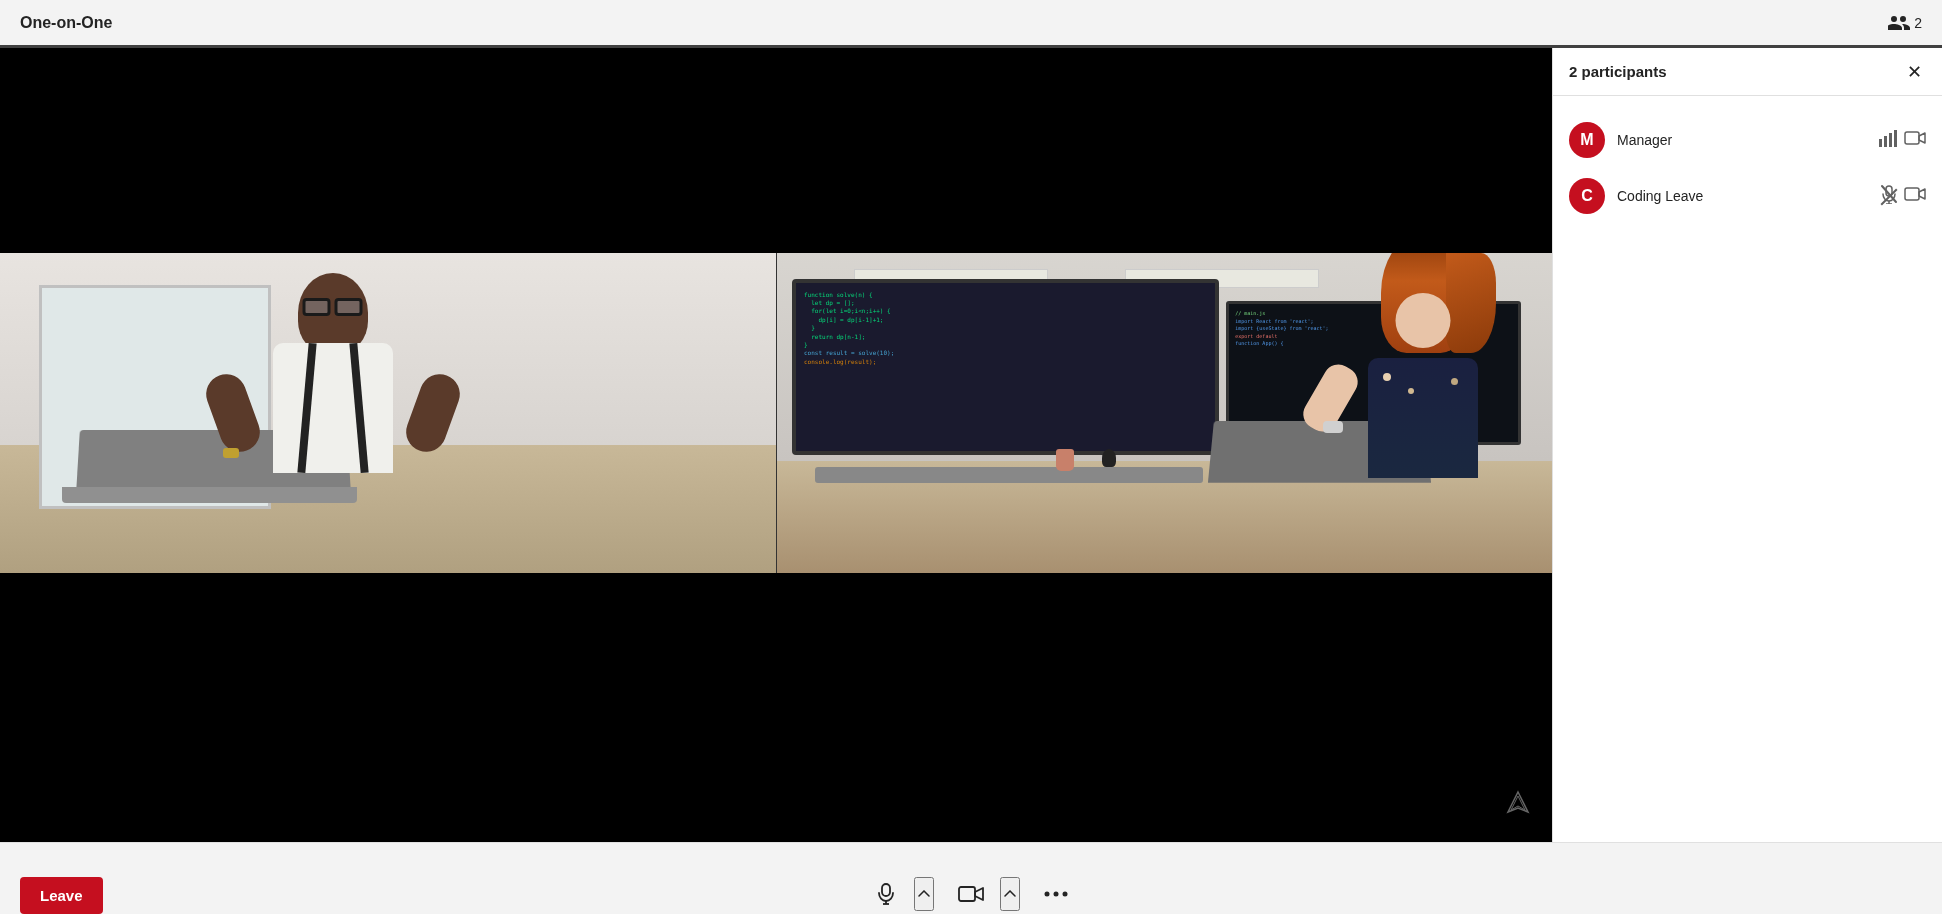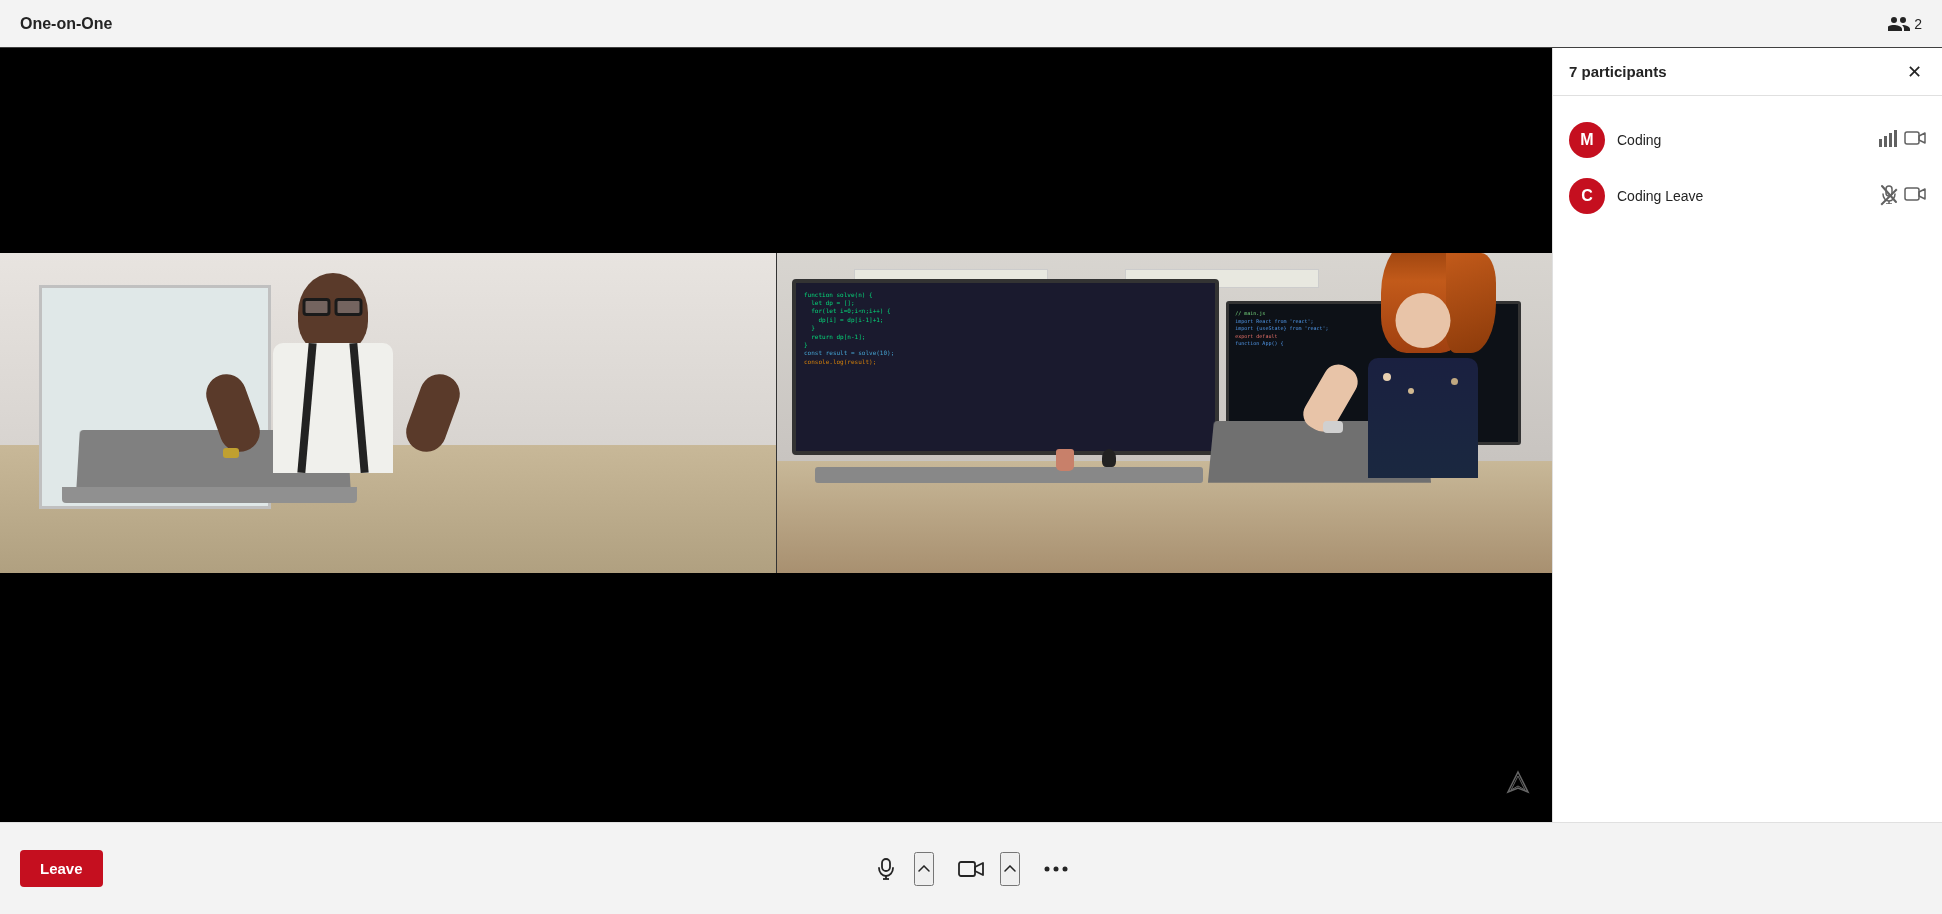--- a/index.html
+++ b/index.html
@@ -14,21 +14,21 @@
     }
 
     
     .top-bar {
       height: 48px;
       background: #f3f3f3;
       display: flex;
       align-items: center;
       justify-content: space-between;
       padding: 0 20px;
-      border-bottom: 1px solid #404040;
+      border-bottom: 3px solid #404040;
       flex-shrink: 0;
     }
     .top-bar-title {
       font-size: 16px;
       font-weight: 600;
       color: #242424;
     }
     .top-bar-right {
       display: flex;
       align-items: center;
@@ -94,25 +94,25 @@
     .signal-icon-bottom {
       position: absolute;
       bottom: 20px;
       right: 20px;
       color: #888;
       font-size: 24px;
     }
 
     
     .bottom-bar {
-      height: 92px;
+      height: 72px;
       background: #f3f3f3;
       border-top: 1px solid #e0e0e0;
       display: flex;
-      align-items: center;
+      align-items: flex-end;
       justify-content: center;
       position: relative;
       flex-shrink: 0;
     }
 
     .leave-btn {
       position: absolute;
       left: 20px;
       background: #c50f1f;
       color: #fff;
@@ -409,30 +409,30 @@
           <path d="M14 4 L24 24 L14 20 L4 24 Z" stroke="#666" stroke-width="1.5" fill="none"></path>
           <path d="M14 8 L21 22 L14 18 L7 22 Z" stroke="#666" stroke-width="1" fill="none"></path>
         </svg>
       </div>
     </div>
 
   </div>
 
   <div class="right-panel">
     <div class="panel-header">
-      <span class="panel-title">7 participants</span>
+      <span class="panel-title">2 participants</span>
       <button class="close-btn">✕</button>
     </div>
     <div class="panel-content">
 
       <div class="participant-row">
         <div class="participant-avatar avatar-m">
           <span>M</span>
         </div>
-        <span class="participant-name">Coding</span>
+        <span class="participant-name">Manager</span>
         <div class="participant-actions">
 
           <span class="action-icon">
             <svg width="20" height="18" viewBox="0 0 20 18" fill="none">
               <rect x="1" y="10" width="3" height="8" fill="#616161"></rect>
               <rect x="6" y="7" width="3" height="11" fill="#616161"></rect>
               <rect x="11" y="4" width="3" height="14" fill="#616161"></rect>
               <rect x="16" y="1" width="3" height="17" fill="#616161"></rect>
             </svg>
           </span>

